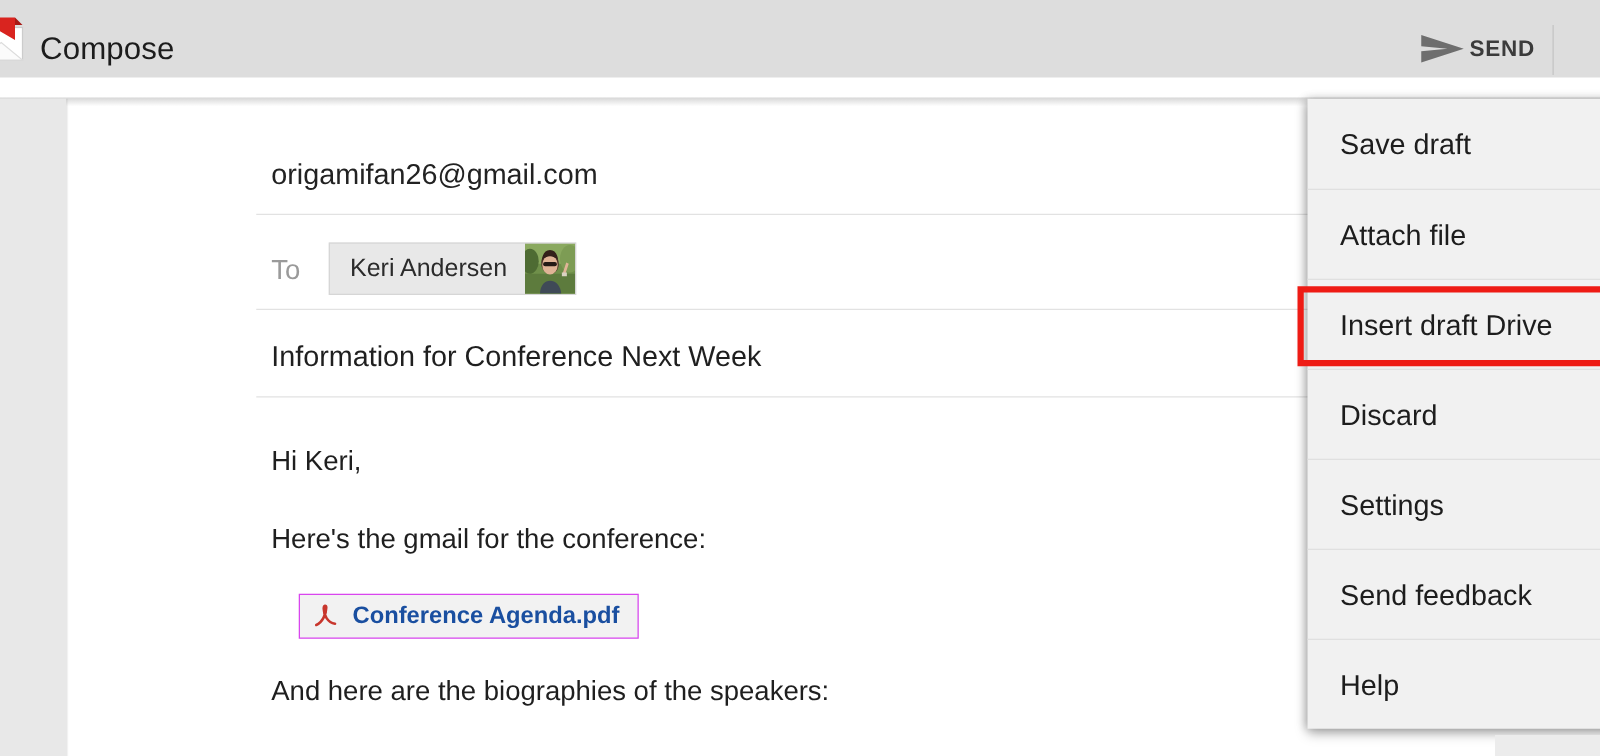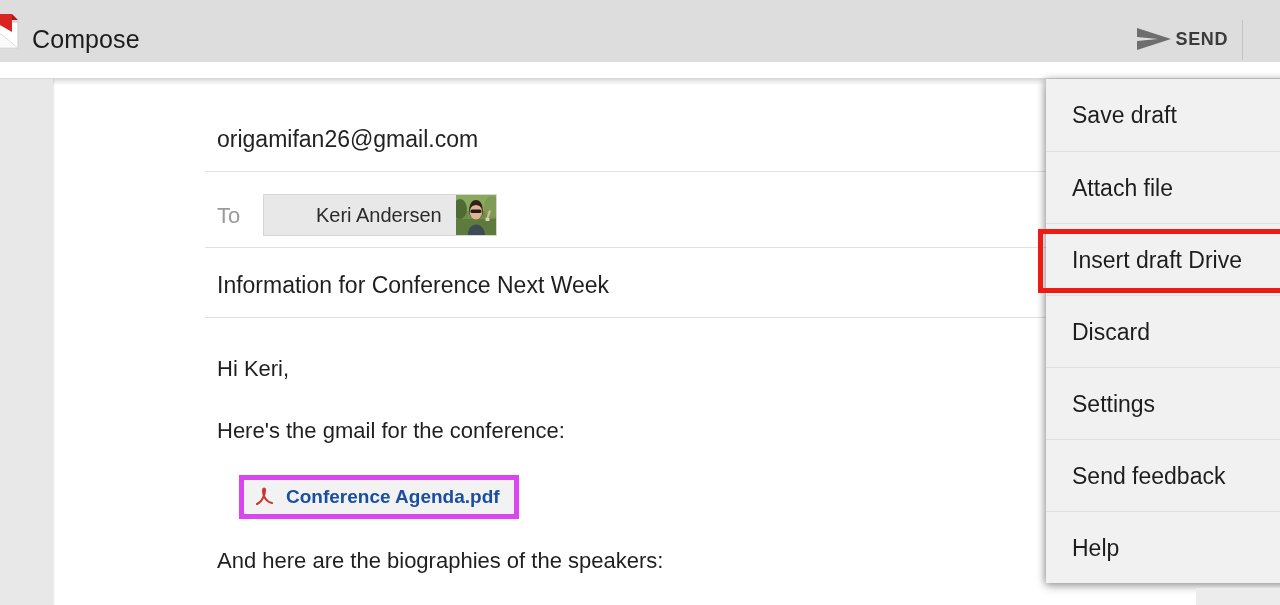--- a/index.html
+++ b/index.html
@@ -132,21 +132,20 @@
   }
   .chip {
     position: absolute;
     left: 208px; top: 104px;
     height: 42px;
     display: flex;
     align-items: center;
     background: #e8e8e8;
     border: 1px solid #d6d6d6;
     box-sizing: border-box;
-    padding-left: 36px;
   }
   .chip-name {
     padding: 0 14px 0 16px;
     font-size: 20px;
     color: #2b2b2b;
     white-space: nowrap;
     line-height: 40px;
   }
   .chip-avatar {
     width: 40px;
@@ -179,21 +178,21 @@
     margin: 0 0 39px 0;
     white-space: nowrap;
   }
 
   .attachment {
     display: inline-flex;
     align-items: center;
     margin: -6px 0 30px 22px;
     padding: 6px 14px 6px 10px;
     background: #f2f2f2;
-    border: 5px solid #d946ef;
+    border: 1px solid #d946ef;
     box-sizing: border-box;
   }
   .pdf-icon { width: 22px; height: 22px; margin-right: 10px; display:block; }
   .attachment-name {
     font-size: 19px;
     font-weight: bold;
     color: #1a4fa0;
     white-space: nowrap;
   }
 

